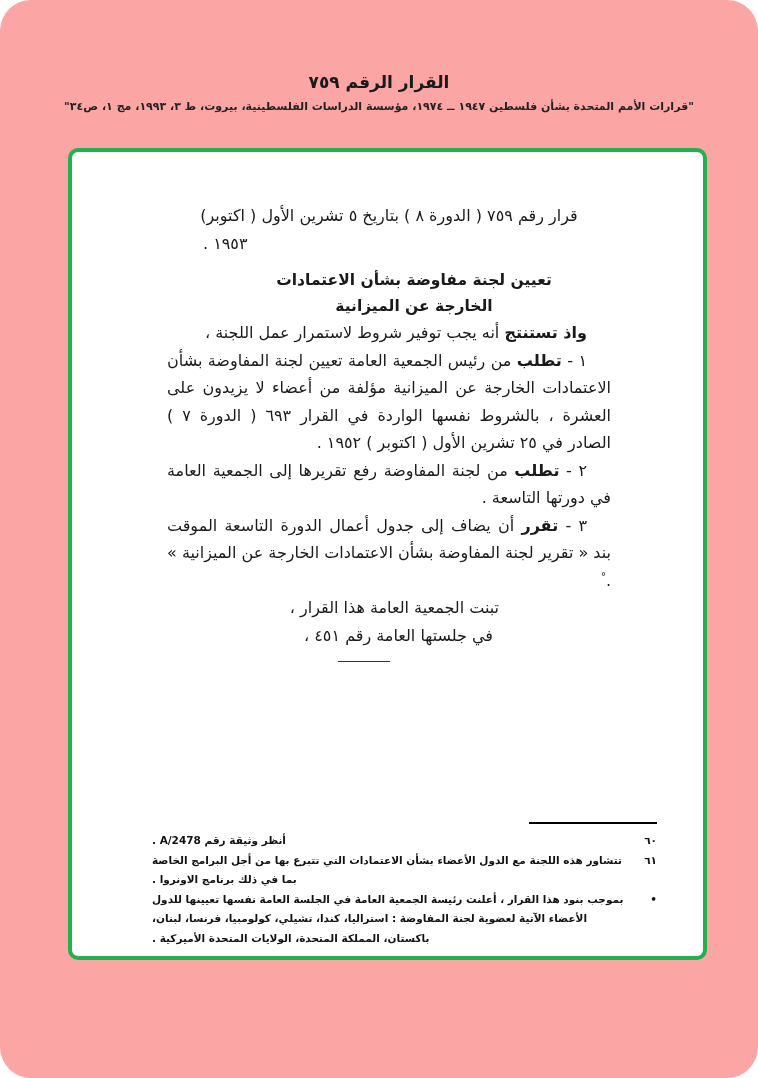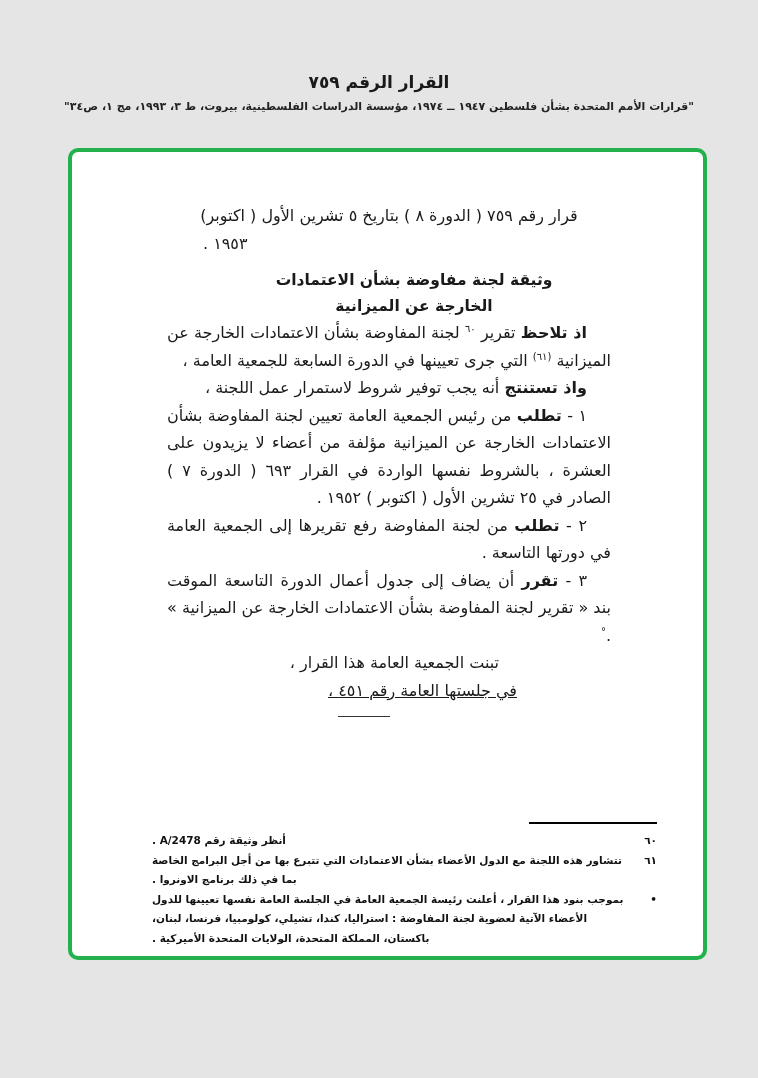--- a/index.html
+++ b/index.html
@@ -1,22 +1,23 @@
 <!DOCTYPE html>
 <html lang="ar" style="--green: #22b14c;"><head>
 <meta charset="utf-8">
 <style>
   html,body{margin:0;padding:0;background:#ffffff;}
   .page{
     position:relative;
     width:758px;height:1078px;
-    background:#e5e5e5;
+    background:#fca5a5;
     font-family:"DejaVu Sans", sans-serif;
     color:#1a1a1a;
     overflow:hidden;
+    border-radius:31px;
   }
   
   .header-title{
     position:absolute;top:72px;left:0;right:0;
     text-align:center;direction:rtl;
     font-size:17px;font-weight:bold;letter-spacing:0.5px;
   }
   .header-source{
     position:absolute;top:100px;left:0;right:0;
     text-align:center;direction:rtl;
@@ -42,21 +43,21 @@
   .subject{
     font-weight:bold;text-align:center;
     font-size:15.5px;line-height:26px;
     padding-left:50px;margin-top:10px;
   }
   .par{margin:0;text-align:justify;text-indent:24px;}
   .par .lead{font-weight:bold;}
   .par sup{font-size:10px;line-height:0;}
   .closing-line{margin:0;}
   .closing-1{margin-right:112px;}
-  .closing-2{margin-right:94px;text-decoration:underline;}
+  .closing-2{margin-right:118px;}
   .closing-3{margin-right:280px;}
   .end-rule{
     width:52px;height:0;border-top:1.5px solid #333;
     margin:12px 221px 0 auto;
   }
   
   .footnotes{
     position:absolute;top:670px;right:46px;width:505px;
     direction:rtl;
     font-size:10.5px;font-weight:bold;line-height:19.5px;
@@ -79,26 +80,25 @@
   <div class="header-source">"قرارات الأمم المتحدة بشأن فلسطين ١٩٤٧ ــ ١٩٧٤، مؤسسة الدراسات الفلسطينية، بيروت، ط ٣، ١٩٩٣، مج ١، ص٣٤"</div>
 
   <div class="doc-box">
 
     <div class="doc-content">
 
       <div class="res-title-1">قرار رقم ٧٥٩ ( الدورة ٨ ) بتاريخ ٥ تشرين الأول ( اكتوبر)</div>
       <div class="res-title-2">١٩٥٣ .</div>
 
       <div class="subject">
-        <div>وثيقة لجنة مفاوضة بشأن الاعتمادات</div>
+        <div>تعيين لجنة مفاوضة بشأن الاعتمادات</div>
         <div>الخارجة عن الميزانية</div>
       </div>
 
 
-      <p class="par"><span class="lead">اذ تلاحظ</span><span> تقرير </span><sup>٦٠</sup><span> لجنة المفاوضة بشأن الاعتمادات الخارجة عن الميزانية </span><sup>(٦١)</sup><span> التي جرى تعيينها في الدورة السابعة للجمعية العامة ،</span></p>
 
       <p class="par"><span class="lead">واذ تستنتج</span><span> أنه يجب توفير شروط لاستمرار عمل اللجنة ،</span></p>
 
       <p class="par"><span>١ - </span><span class="lead">تطلب</span><span> من رئيس الجمعية العامة تعيين لجنة المفاوضة بشأن الاعتمادات الخارجة عن الميزانية مؤلفة من أعضاء لا يزيدون على العشرة ، بالشروط نفسها الواردة في القرار ٦٩٣ ( الدورة ٧ ) الصادر في ٢٥ تشرين الأول ( اكتوبر ) ١٩٥٢ .</span></p>
 
       <p class="par"><span>٢ - </span><span class="lead">تطلب</span><span> من لجنة المفاوضة رفع تقريرها إلى الجمعية العامة في دورتها التاسعة .</span></p>
 
       <p class="par"><span>٣ - </span><span class="lead">تقرر</span><span> أن يضاف إلى جدول أعمال الدورة التاسعة الموقت بند « تقرير لجنة المفاوضة بشأن الاعتمادات الخارجة عن الميزانية » .</span><sup>°</sup></p>
 
       <p class="closing-line closing-1">تبنت الجمعية العامة هذا القرار ،</p>

